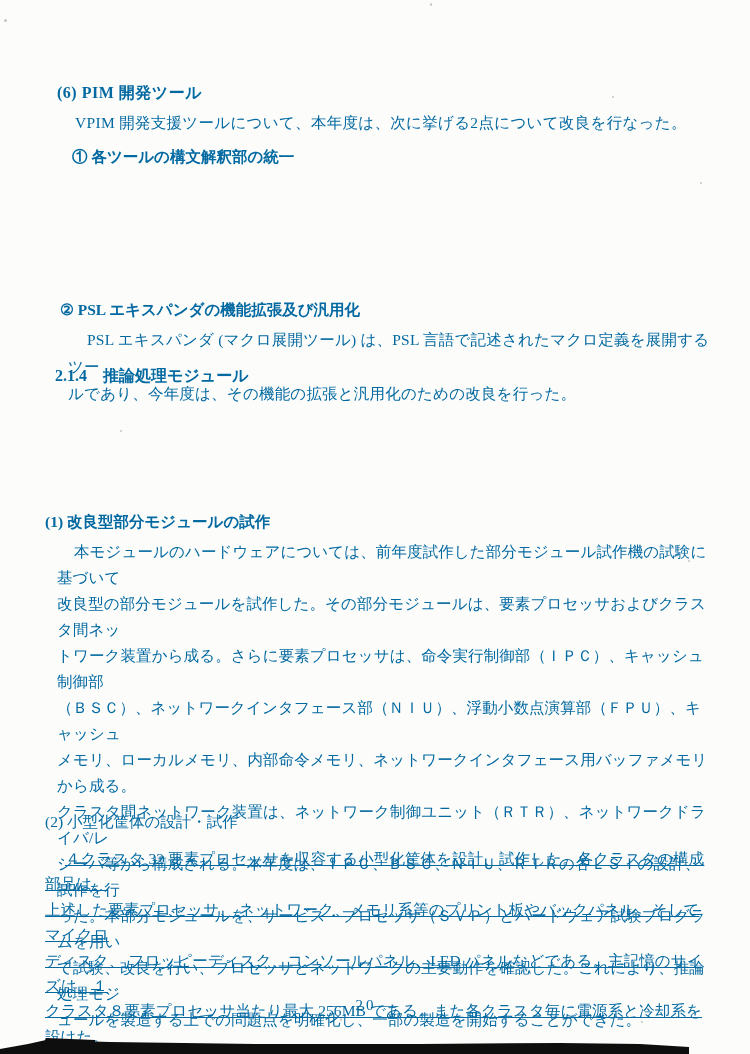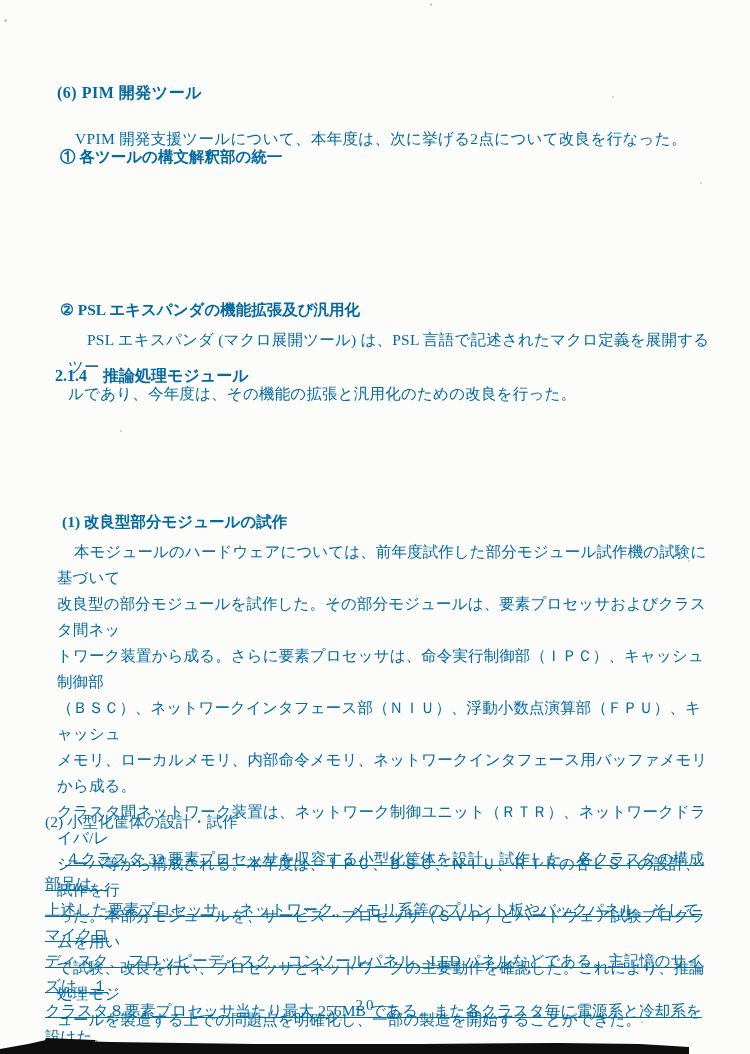--- a/index.html
+++ b/index.html
@@ -14,28 +14,28 @@
     background:#fcfcfb;
     overflow:hidden;
     color:#0369a1;
     font-size:15.5px;
     padding-left:41px;
   }
   .blk { position:absolute; }
   .para { white-space:pre-line; }
 
   .h6   { left:57px;  top:83px;  font-size:16px; font-weight:bold; letter-spacing:0.5px; }
-  .intro{ left:75px;  top:129px; letter-spacing:0.3px; }
-  .it1t { left:60px;  top:147px; font-weight:bold; }
+  .intro{ left:75px;  top:113px; letter-spacing:0.3px; }
+  .it1t { left:72px;  top:147px; font-weight:bold; }
   .it1b { left:68px;  top:176px; width:652px; line-height:30px; text-indent:19px; letter-spacing:0.2px; }
   .it2t { left:60px;  top:300px; font-weight:bold; }
   .it2b { left:68px;  top:326px; width:652px; line-height:27px; text-indent:19px; letter-spacing:0.2px; }
   .sec  { left:55px;  top:366px; font-size:16px; font-weight:bold; }
   .secb { left:45px;  top:391px; width:670px; line-height:26px; text-indent:22px; letter-spacing:0.1px; }
-  .s1t  { left:45px;  top:512px; font-weight:bold;margin-left:17px; }
+  .s1t  { left:45px;  top:512px; font-weight:bold; }
   .s1b  { left:57px;  top:539px; width:658px; line-height:26px; text-indent:17px; letter-spacing:0.1px; }
   .s2t  { left:45px;  top:812px; font-weight:normal; }
   .s2b  { left:45px;  top:846px; width:670px; line-height:25.4px; text-indent:20px; letter-spacing:0.1px;text-decoration:underline; }
   .footer { left:0; top:997px; width:732px; text-align:center; letter-spacing:3px; font-size:15px; }
 
   .speck { position:absolute; background:#9a9a96; border-radius:50%; opacity:.55; }
   .scan-band { position:absolute; left:0; top:0; pointer-events:none; }
 </style>
 </head>
 <body>

